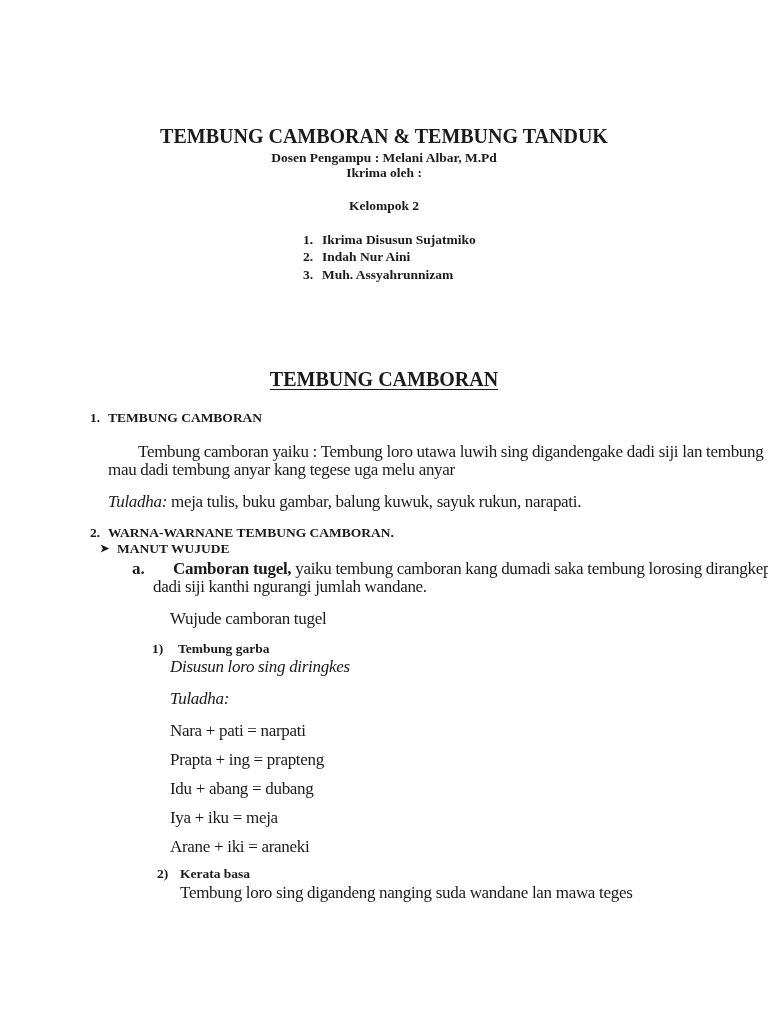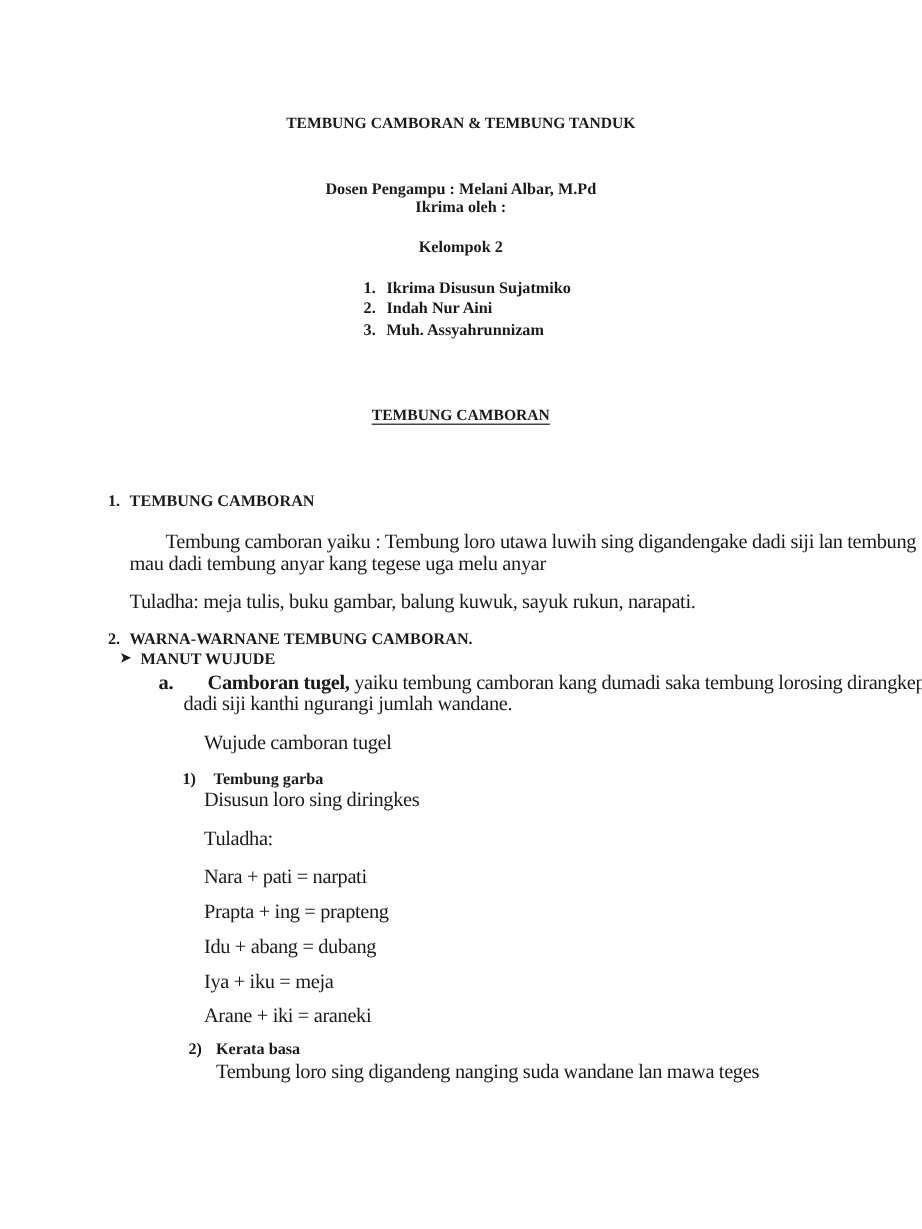--- a/index.html
+++ b/index.html
@@ -1,22 +1,22 @@
 <!DOCTYPE html>
 <html><head>
 <meta charset="utf-8">
 <style>
   html, body { margin: 0; padding: 0; background: #ffffff; }
   body { width: 768px; height: 1024px; position: relative; overflow: hidden;
          font-family: "Liberation Serif", "DejaVu Serif", serif; color: #1a1a1a; }
   .ln { position: absolute; white-space: nowrap; line-height: 1; }
   .b { font-weight: bold; }
-  .i { }
+  .i { font-style: italic; }
   .center { left: 0; width: 768px; text-align: center; }
-  .t16 { font-size: 13px; }
+  .t16 { font-size: 20px; margin-top: 30px; }
   .t13 { font-size: 13.5px; }
   .t12 { font-size: 17px; }
   .u { text-decoration: underline; text-decoration-thickness: 1px; text-underline-offset: 3px; }
   .condensed { letter-spacing: -0.3px; }
 </style>
 </head>
 <body>
 
 <div class="ln center b t16" style="top:96px;">TEMBUNG CAMBORAN &amp; TEMBUNG TANDUK</div>
 <div class="ln center b t13" style="top:133px;margin-top:18px;">Dosen Pengampu : Melani Albar, M.Pd</div>

